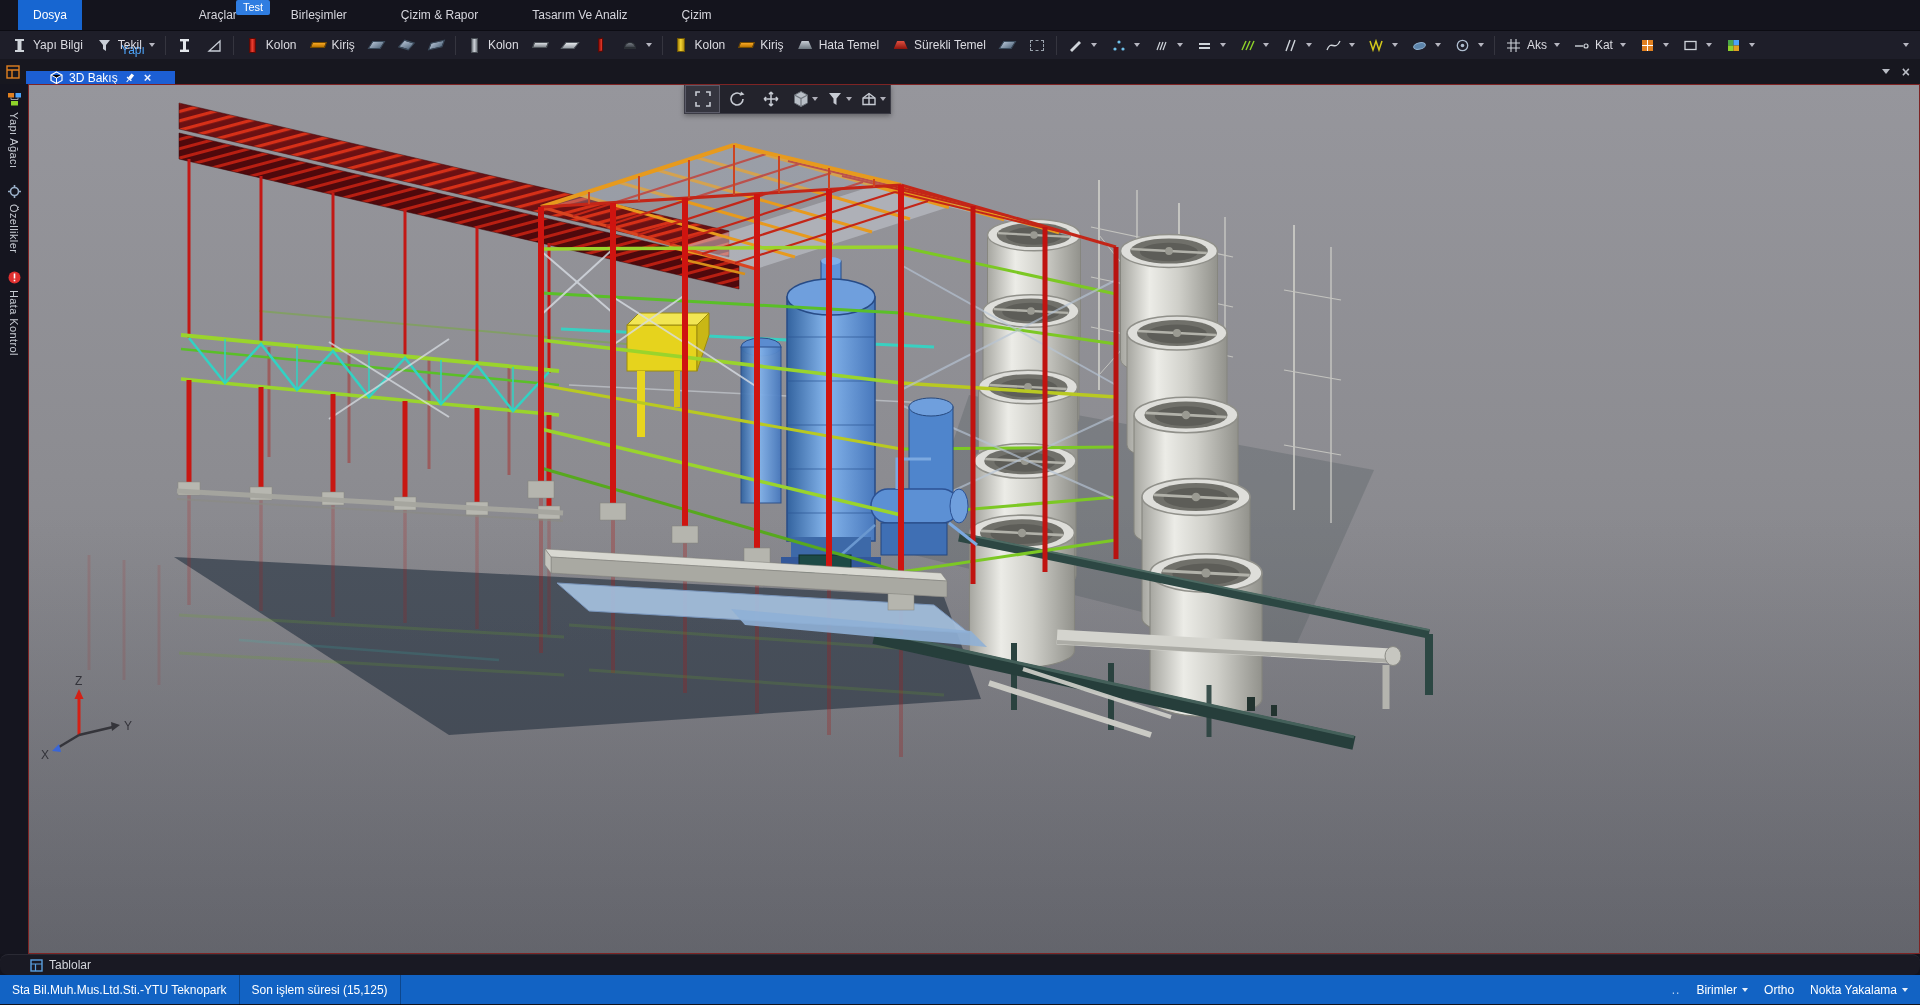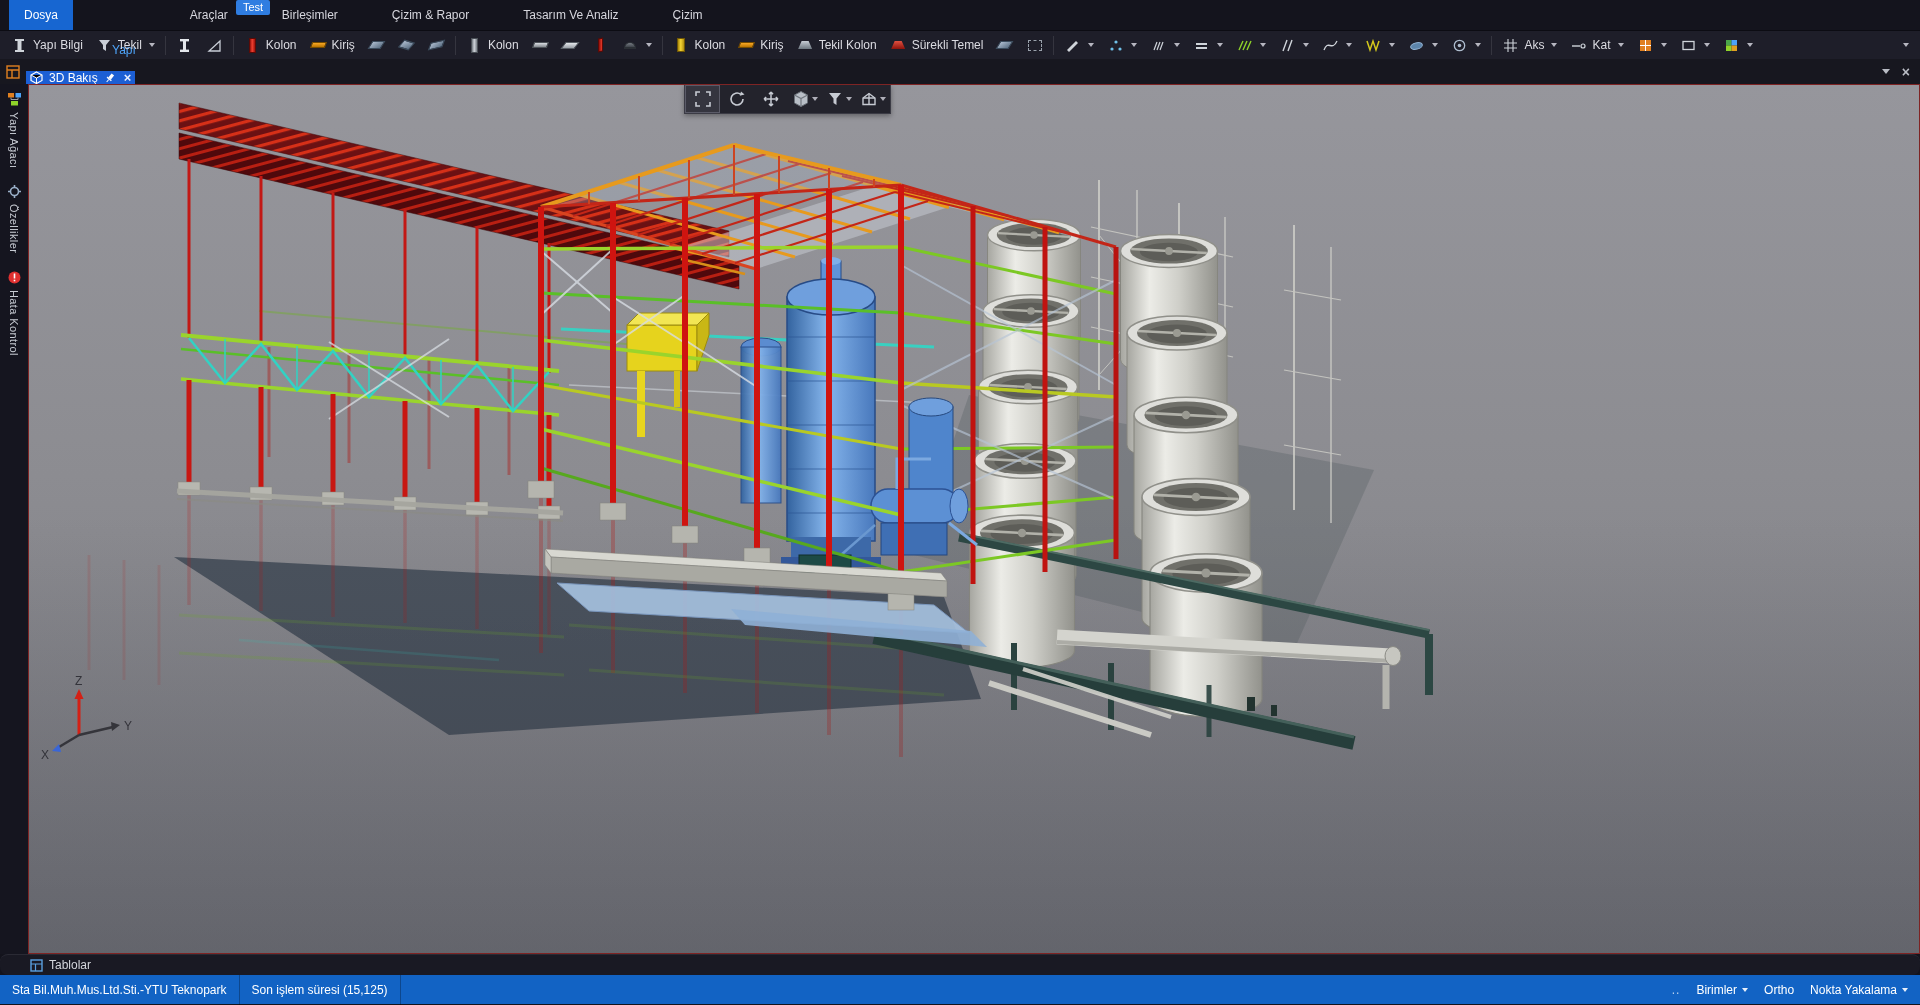--- a/index.html
+++ b/index.html
@@ -4,21 +4,21 @@
 <style>
   * { margin:0; padding:0; box-sizing:border-box; }
   html,body { width:1920px; height:1005px; overflow:hidden; background:#13131c;
     font-family:"Liberation Sans", sans-serif; -webkit-font-smoothing:antialiased; }
 
   
   .tooltip-test { position:absolute; left:236px; top:0; z-index:60; background:#2f7de1;
     color:#fff; font-size:11px; line-height:15px; height:15px; padding:0 7px; border-radius:2px; }
 
   
-  .menubar { height:30px; background:#14141d; display:flex; align-items:stretch; padding-left:9px;gap:24px; }
+  .menubar { height:30px; background:#14141d; display:flex; align-items:stretch; padding-left:18px;gap:24px; }
   .menu-item { font-size:12px; color:#d6d6dd; line-height:30px; padding:0 15px; white-space:nowrap; }
   .menu-item.highlight { background:#1766d1; color:#fff; }
   .menu-item.active { color:#4da3f8;margin-top:35px; }
 
   
   .toolbar { height:29px; background:#1e1e29; border-top:1px solid #0c0c13; display:flex;
     align-items:center; padding:0 5px; gap:1px; }
   .tbtn { display:inline-flex; align-items:center; gap:5px; height:17px; padding:0 6px;
     border-radius:2px; color:#dcdce2; font-size:12px; white-space:nowrap; }
   .tsep { width:1px; height:19px; background:#35353f; margin:0 3px; flex:0 0 auto; }
@@ -35,21 +35,21 @@
   .i-plate-red { width:5px; height:14px; transform:skewY(-12deg); background:linear-gradient(90deg,#8f0f0a,#e83a2a); border:1px solid #5c0a06; }
   .i-dome { width:12px; height:7px; border-radius:12px 12px 0 0; background:linear-gradient(#777c84,#3f444b); border:1px solid #2c3036; border-bottom-width:2px; }
   .i-wedge { width:14px; height:8px; background:linear-gradient(#c6ccd4,#6d7780); clip-path:polygon(25% 0,75% 0,100% 100%,0 100%); }
   .i-wedge-red { width:14px; height:8px; background:linear-gradient(#e05040,#8c140c); clip-path:polygon(25% 0,75% 0,100% 100%,0 100%); }
   .i-dashed { width:14px; height:11px; border:1px dashed #9aa2ac; }
   .right-caret { margin-left:auto; padding-right:6px; }
 
   
   .tabrow { height:25px; background:#17171f; display:flex; align-items:stretch; }
   .tabrow-panel-btn { width:26px; display:grid; place-items:center; }
-  .viewtab { display:inline-flex; align-items:center; gap:6px; padding:0 4px; background:#1c5fd4;
+  .viewtab { display:inline-flex; align-items:center; gap:6px; padding:0 24px; background:#1c5fd4;
     color:#fff; font-size:12px;margin-top:12px; }
   .viewtab .x { font-size:13px; font-weight:bold; line-height:1; color:#eaf0ff; margin-left:2px; }
   .tabrow-right { margin-left:auto; display:flex; align-items:center; gap:12px; padding-right:10px; color:#b9bcc4; }
   .tabrow-right .x { font-size:14px; font-weight:bold; }
   .chev { width:0; height:0; border-left:4px solid transparent; border-right:4px solid transparent; border-top:5px solid #b9bcc4; }
 
   
   .workspace { display:flex; height:870px; }
   .side-strip { width:28px; background:#15151f; display:flex; flex-direction:column; align-items:center;
     padding-top:8px; gap:16px; }
@@ -199,21 +199,21 @@
   <div class="tbtn">
       <span class="ticon">
         <span class="i-beamorange"></span>
       </span>
       <span>Kiriş</span>
     </div>
   <div class="tbtn">
       <span class="ticon">
         <span class="i-wedge"></span>
       </span>
-      <span>Tekil Kolon</span>
+      <span>Hata Temel</span>
     </div>
   <div class="tbtn">
       <span class="ticon">
         <span class="i-wedge-red"></span>
       </span>
       <span>Sürekli Temel</span>
     </div>
   <div class="tbtn">
       <span class="ticon">
         <span class="i-steel"></span>

